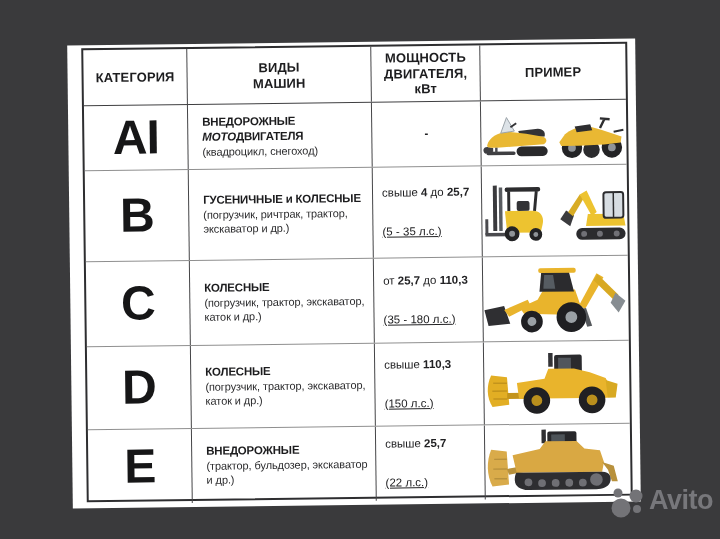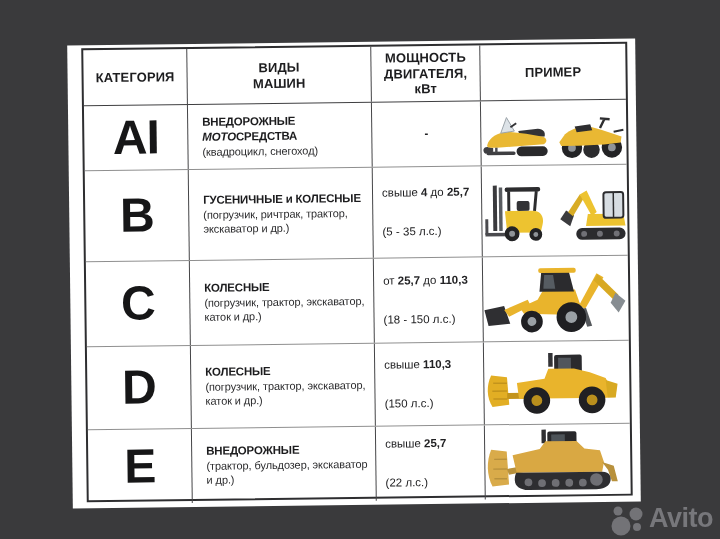--- a/index.html
+++ b/index.html
@@ -31,26 +31,26 @@
   .hcell{align-items:center;text-align:center;font-weight:bold;font-size:13px;line-height:1.2;color:#1d1d1f;white-space:pre-line;letter-spacing:0.1px;}
   .cat{align-items:center;text-align:center;font-size:48px;font-weight:bold;color:#161617;letter-spacing:-1px;line-height:1;}
   .mach{align-items:flex-start;padding:4px 4px 4px 14px;}
   .mtitle{font-weight:bold;font-size:11.5px;color:#1c1c1e;line-height:1.3;white-space:pre-line;letter-spacing:-0.2px;}
   .mtitle .i{font-style:italic;text-align:right;}
   .mnote{font-size:11px;color:#2b2b2d;line-height:1.25;margin-top:1px;letter-spacing:-0.1px;}
   .pow{align-items:flex-start;padding:4px 2px 4px 9px;font-size:11.5px;color:#222224;line-height:1.2;}
   .pow .b{font-weight:bold;}
   .pow-center{align-items:center;padding-left:2px;font-weight:bold;}
   .pmain{white-space:nowrap;}
-  .pnote{margin-top:25px;white-space:nowrap;}
+  .pnote{margin-top:25px;white-space:nowrap;text-decoration:underline;}
   .pnote:empty{display:none;}
   .ex{align-items:center;justify-content:center;padding:2px;}
   .ex svg{display:block;}
   .watermark{
-    position:absolute;right:7px;bottom:1px;
+    position:absolute;right:7px;bottom:19px;
     display:flex;align-items:center;gap:1px;
   }
   .wm-text{font-size:27px;font-weight:bold;color:#77777b;letter-spacing:-0.5px;line-height:1;padding-bottom:3px;}
 </style>
 </head>
 <body>
 
 <div class="slide">
   <div class="tbl">
 
@@ -61,21 +61,21 @@
       <div class="cell c2 hcell">МОЩНОСТЬ
 ДВИГАТЕЛЯ,
 кВт</div>
       <div class="cell c3 hcell">ПРИМЕР</div>
     </div>
 
     <div class="row" style="height:65px">
       <div class="cell c0 cat">AI</div>
       <div class="cell c1 mach">
         <div class="mtitle"><span>ВНЕДОРОЖНЫЕ
-</span><span class="i">МОТО</span><span>СРЕДСТВА</span></div>
+</span><span class="i">МОТО</span><span>ДВИГАТЕЛЯ</span></div>
         <div class="mnote">(квадроцикл, снегоход)</div>
       </div>
       <div class="cell c2 pow pow-center">
         <div class="pmain"><span class="b">-</span></div>
 
       </div>
       <div class="cell c3 ex">
         <svg width="146" height="56" viewBox="0 0 150 56">
           <g>
             <path d="M4,49 C1,47 1,42 6,42 L12,43 L12,47 Z" fill="#3f3f42"></path>
@@ -145,21 +145,21 @@
     </div>
 
     <div class="row" style="height:85px">
       <div class="cell c0 cat">C</div>
       <div class="cell c1 mach">
         <div class="mtitle"><span>КОЛЕСНЫЕ</span></div>
         <div class="mnote">(погрузчик, трактор, экскаватор, каток и др.)</div>
       </div>
       <div class="cell c2 pow">
         <div class="pmain"><span>от </span><span class="b">25,7</span><span> до </span><span class="b">110,3</span></div>
-        <div class="pnote">(18 - 150 л.с.)</div>
+        <div class="pnote">(35 - 180 л.с.)</div>
       </div>
       <div class="cell c3 ex">
         <svg width="148" height="78" viewBox="0 0 150 78">
           <path d="M2,50 L22,46 L28,64 L6,66 Z" fill="#2f2f32"></path>
           <path d="M22,50 L46,40 L49,46 L27,57 Z" fill="#e9b42c"></path>
           <path d="M98,46 L116,14 L123,18 L104,50 Z" fill="#e9b42c"></path>
           <path d="M117,15 L138,36 L133,41 L113,21 Z" fill="#d8a922"></path>
           <path d="M135,34 L145,42 L138,54 L130,44 Z" fill="#878d92"></path>
           <path d="M100,50 L106,68 L111,67 L105,49 Z" fill="#55585c"></path>
           <path d="M38,48 L56,40 L62,30 L94,30 L100,48 L98,56 L42,54 Z" fill="#e9b42c"></path>

